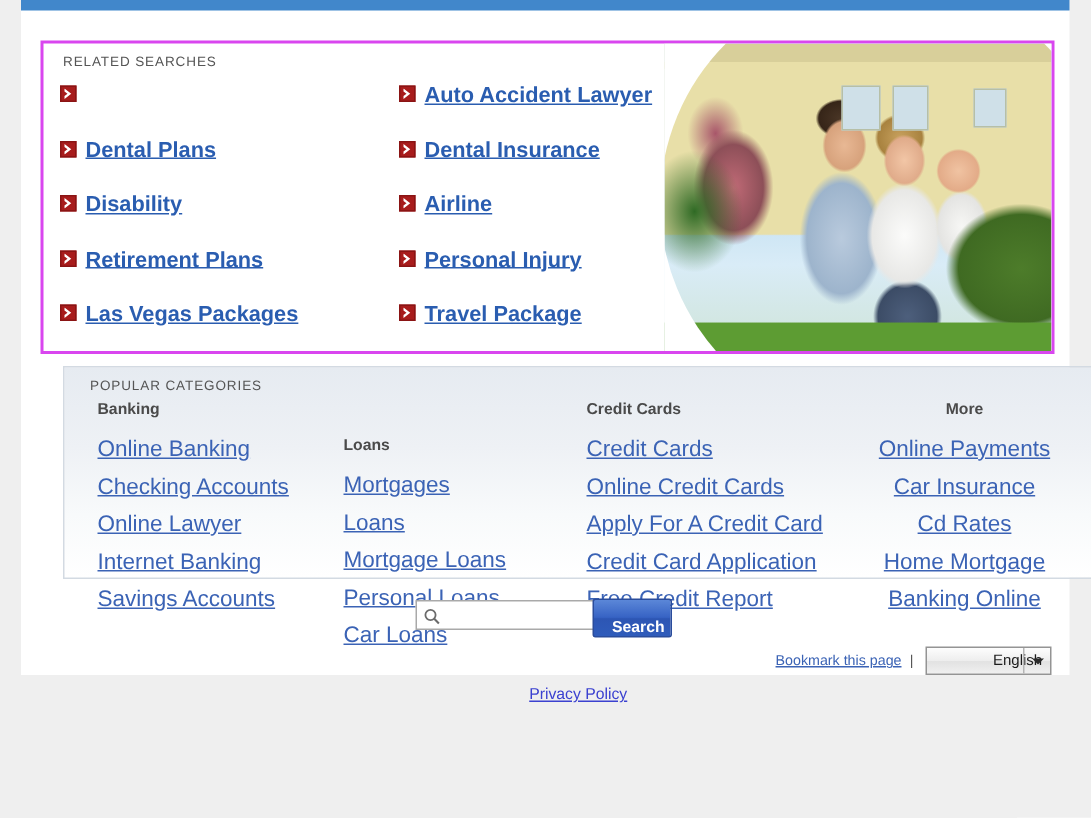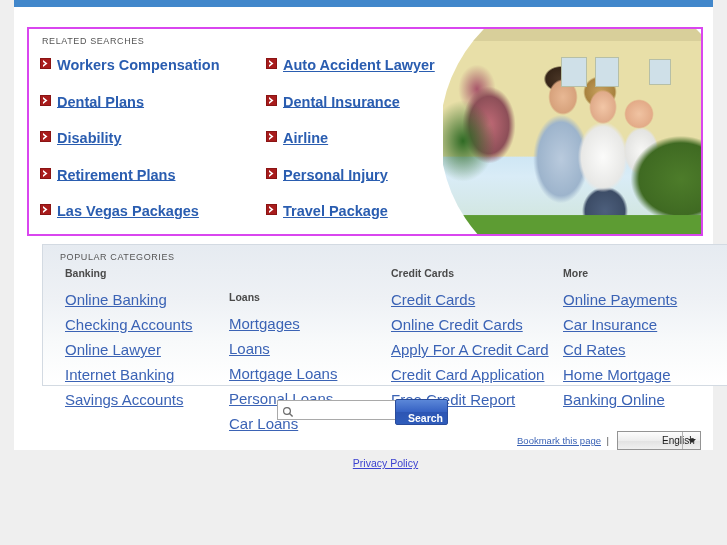--- a/index.html
+++ b/index.html
@@ -189,21 +189,21 @@
     width: 100%;
   }
   .cat-col {
     position: absolute;
     top: 0;
     width: 160px;
   }
   .cat-col.c0 { left: 22px; }
   .cat-col.c1 { left: 186px; margin-top: 24px; }
   .cat-col.c2 { left: 348px; }
-  .cat-col.c3 { left: 520px; }
+  .cat-col.c3 { left: 520px; text-align: center; }
 
   .cat-head {
     font-size: 10.5px;
     font-weight: bold;
     color: #4a4a4a;
     margin-bottom: 12px;
     white-space: nowrap;
   }
   .cat-link {
     display: block;
@@ -348,21 +348,21 @@
     <div class="related-title">RELATED SEARCHES</div>
 
     <div class="related-list">
 
       <div class="rs-row">
         <span class="rs-cell col-left">
           <span class="bullet">
             <svg width="7" height="7" viewBox="0 0 7 7">
                 <path d="M1 0 L5.5 3.5 L1 7 L1 5 L3 3.5 L1 2 Z" fill="#ffffff"></path>
               </svg>
-          </span><span class="rs-link nounderline">Workers Compensation</span>
+          </span>
         </span>
         <span class="rs-cell col-right">
           <span class="bullet">
             <svg width="7" height="7" viewBox="0 0 7 7">
                 <path d="M1 0 L5.5 3.5 L1 7 L1 5 L3 3.5 L1 2 Z" fill="#ffffff"></path>
               </svg>
           </span><span class="rs-link">Auto Accident Lawyer</span>
         </span>
       </div>
 

